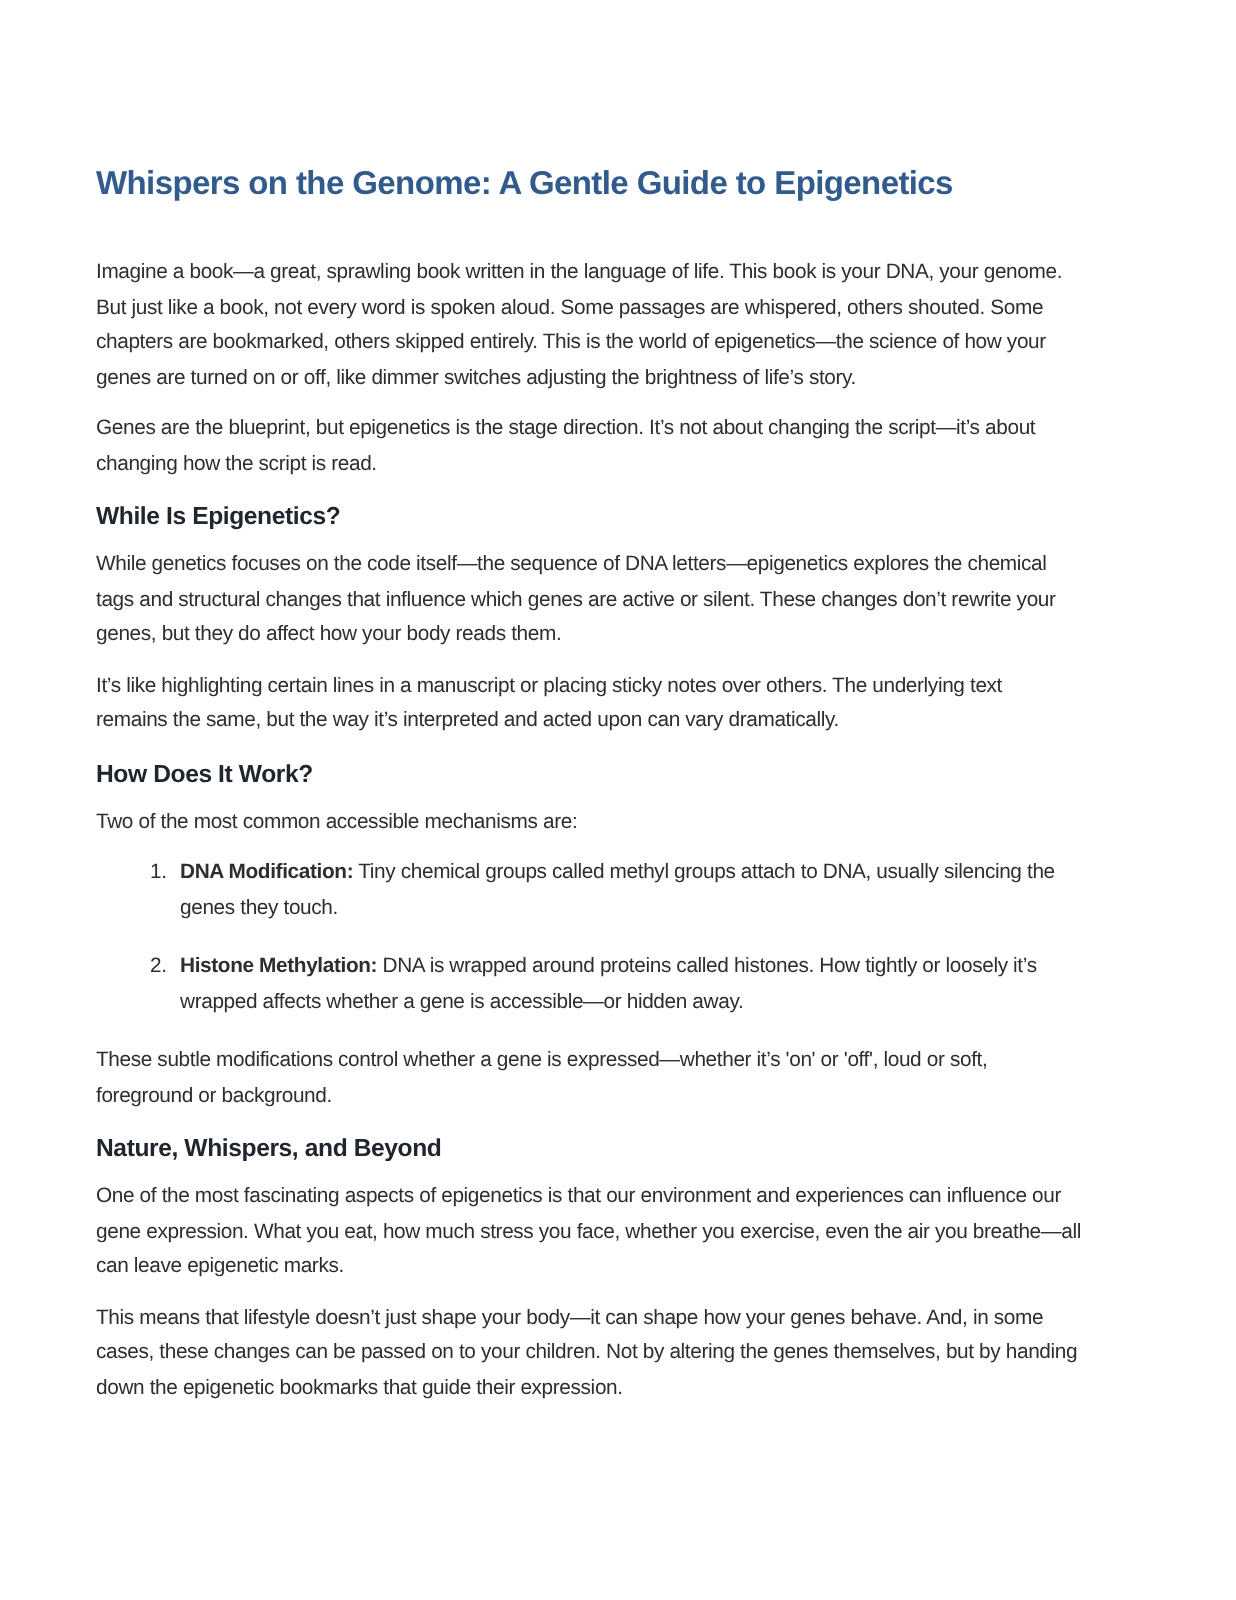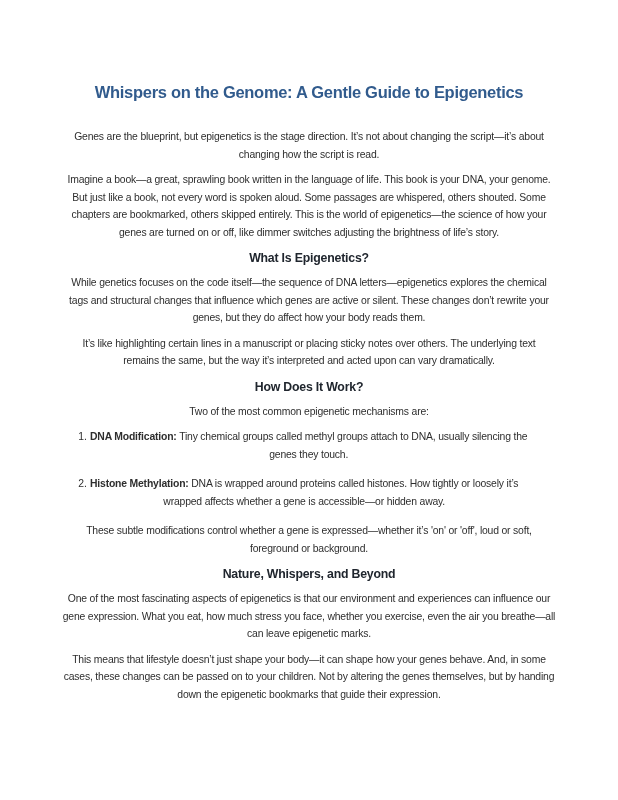--- a/index.html
+++ b/index.html
@@ -1,21 +1,21 @@
 <!DOCTYPE html>
 <html style="--title: #315B8D; --heading: #20262E; --body-text: #2E2E2E; --page-background: #FFFFFF;"><head>
 <meta charset="utf-8">
 <style>
   :root {
     --title: #315B8D;
     --heading: #20262E;
     --body-text: #2E2E2E;
     --page-background: #FFFFFF;
   }
-  * { box-sizing: border-box; text-align: center; }
+  * { box-sizing: border-box; }
   html, body {
     margin: 0;
     padding: 0;
     background: var(--page-background);
   }
   .page {
     position: relative;
     width: 618px;
     height: 800px;
     background: var(--page-background);
@@ -77,40 +77,40 @@
   }
   .mechanism-text b { font-weight: bold; }
 </style>
 </head>
 <body>
 
 <div class="page">
 
   <h1 class="doc-title">Whispers on the Genome: A Gentle Guide to Epigenetics</h1>
 
-  <p class="body-para">Genes are the blueprint, but epigenetics is the stage direction. It’s not about changing the script—it’s about
-changing how the script is read.</p>
-
   <p class="body-para">Imagine a book—a great, sprawling book written in the language of life. This book is your DNA, your genome.
 But just like a book, not every word is spoken aloud. Some passages are whispered, others shouted. Some
 chapters are bookmarked, others skipped entirely. This is the world of epigenetics—the science of how your
 genes are turned on or off, like dimmer switches adjusting the brightness of life’s story.</p>
 
-  <h2 class="section-heading">What Is Epigenetics?</h2>
+  <p class="body-para">Genes are the blueprint, but epigenetics is the stage direction. It’s not about changing the script—it’s about
+changing how the script is read.</p>
+
+  <h2 class="section-heading">While Is Epigenetics?</h2>
 
   <p class="body-para">While genetics focuses on the code itself—the sequence of DNA letters—epigenetics explores the chemical
 tags and structural changes that influence which genes are active or silent. These changes don’t rewrite your
 genes, but they do affect how your body reads them.</p>
 
   <p class="body-para">It’s like highlighting certain lines in a manuscript or placing sticky notes over others. The underlying text
 remains the same, but the way it’s interpreted and acted upon can vary dramatically.</p>
 
   <h2 class="section-heading">How Does It Work?</h2>
 
-  <p class="body-para">Two of the most common epigenetic mechanisms are:</p>
+  <p class="body-para">Two of the most common accessible mechanisms are:</p>
 
   <ol class="mechanism-list">
     <li class="mechanism-item">
         <span class="mechanism-number">1.</span>
         <p class="mechanism-text"><b>DNA Modification:</b><span> Tiny chemical groups called methyl groups attach to DNA, usually silencing the
 genes they touch.</span></p>
       </li>
     <li class="mechanism-item">
         <span class="mechanism-number">2.</span>
         <p class="mechanism-text"><b>Histone Methylation:</b><span> DNA is wrapped around proteins called histones. How tightly or loosely it’s

